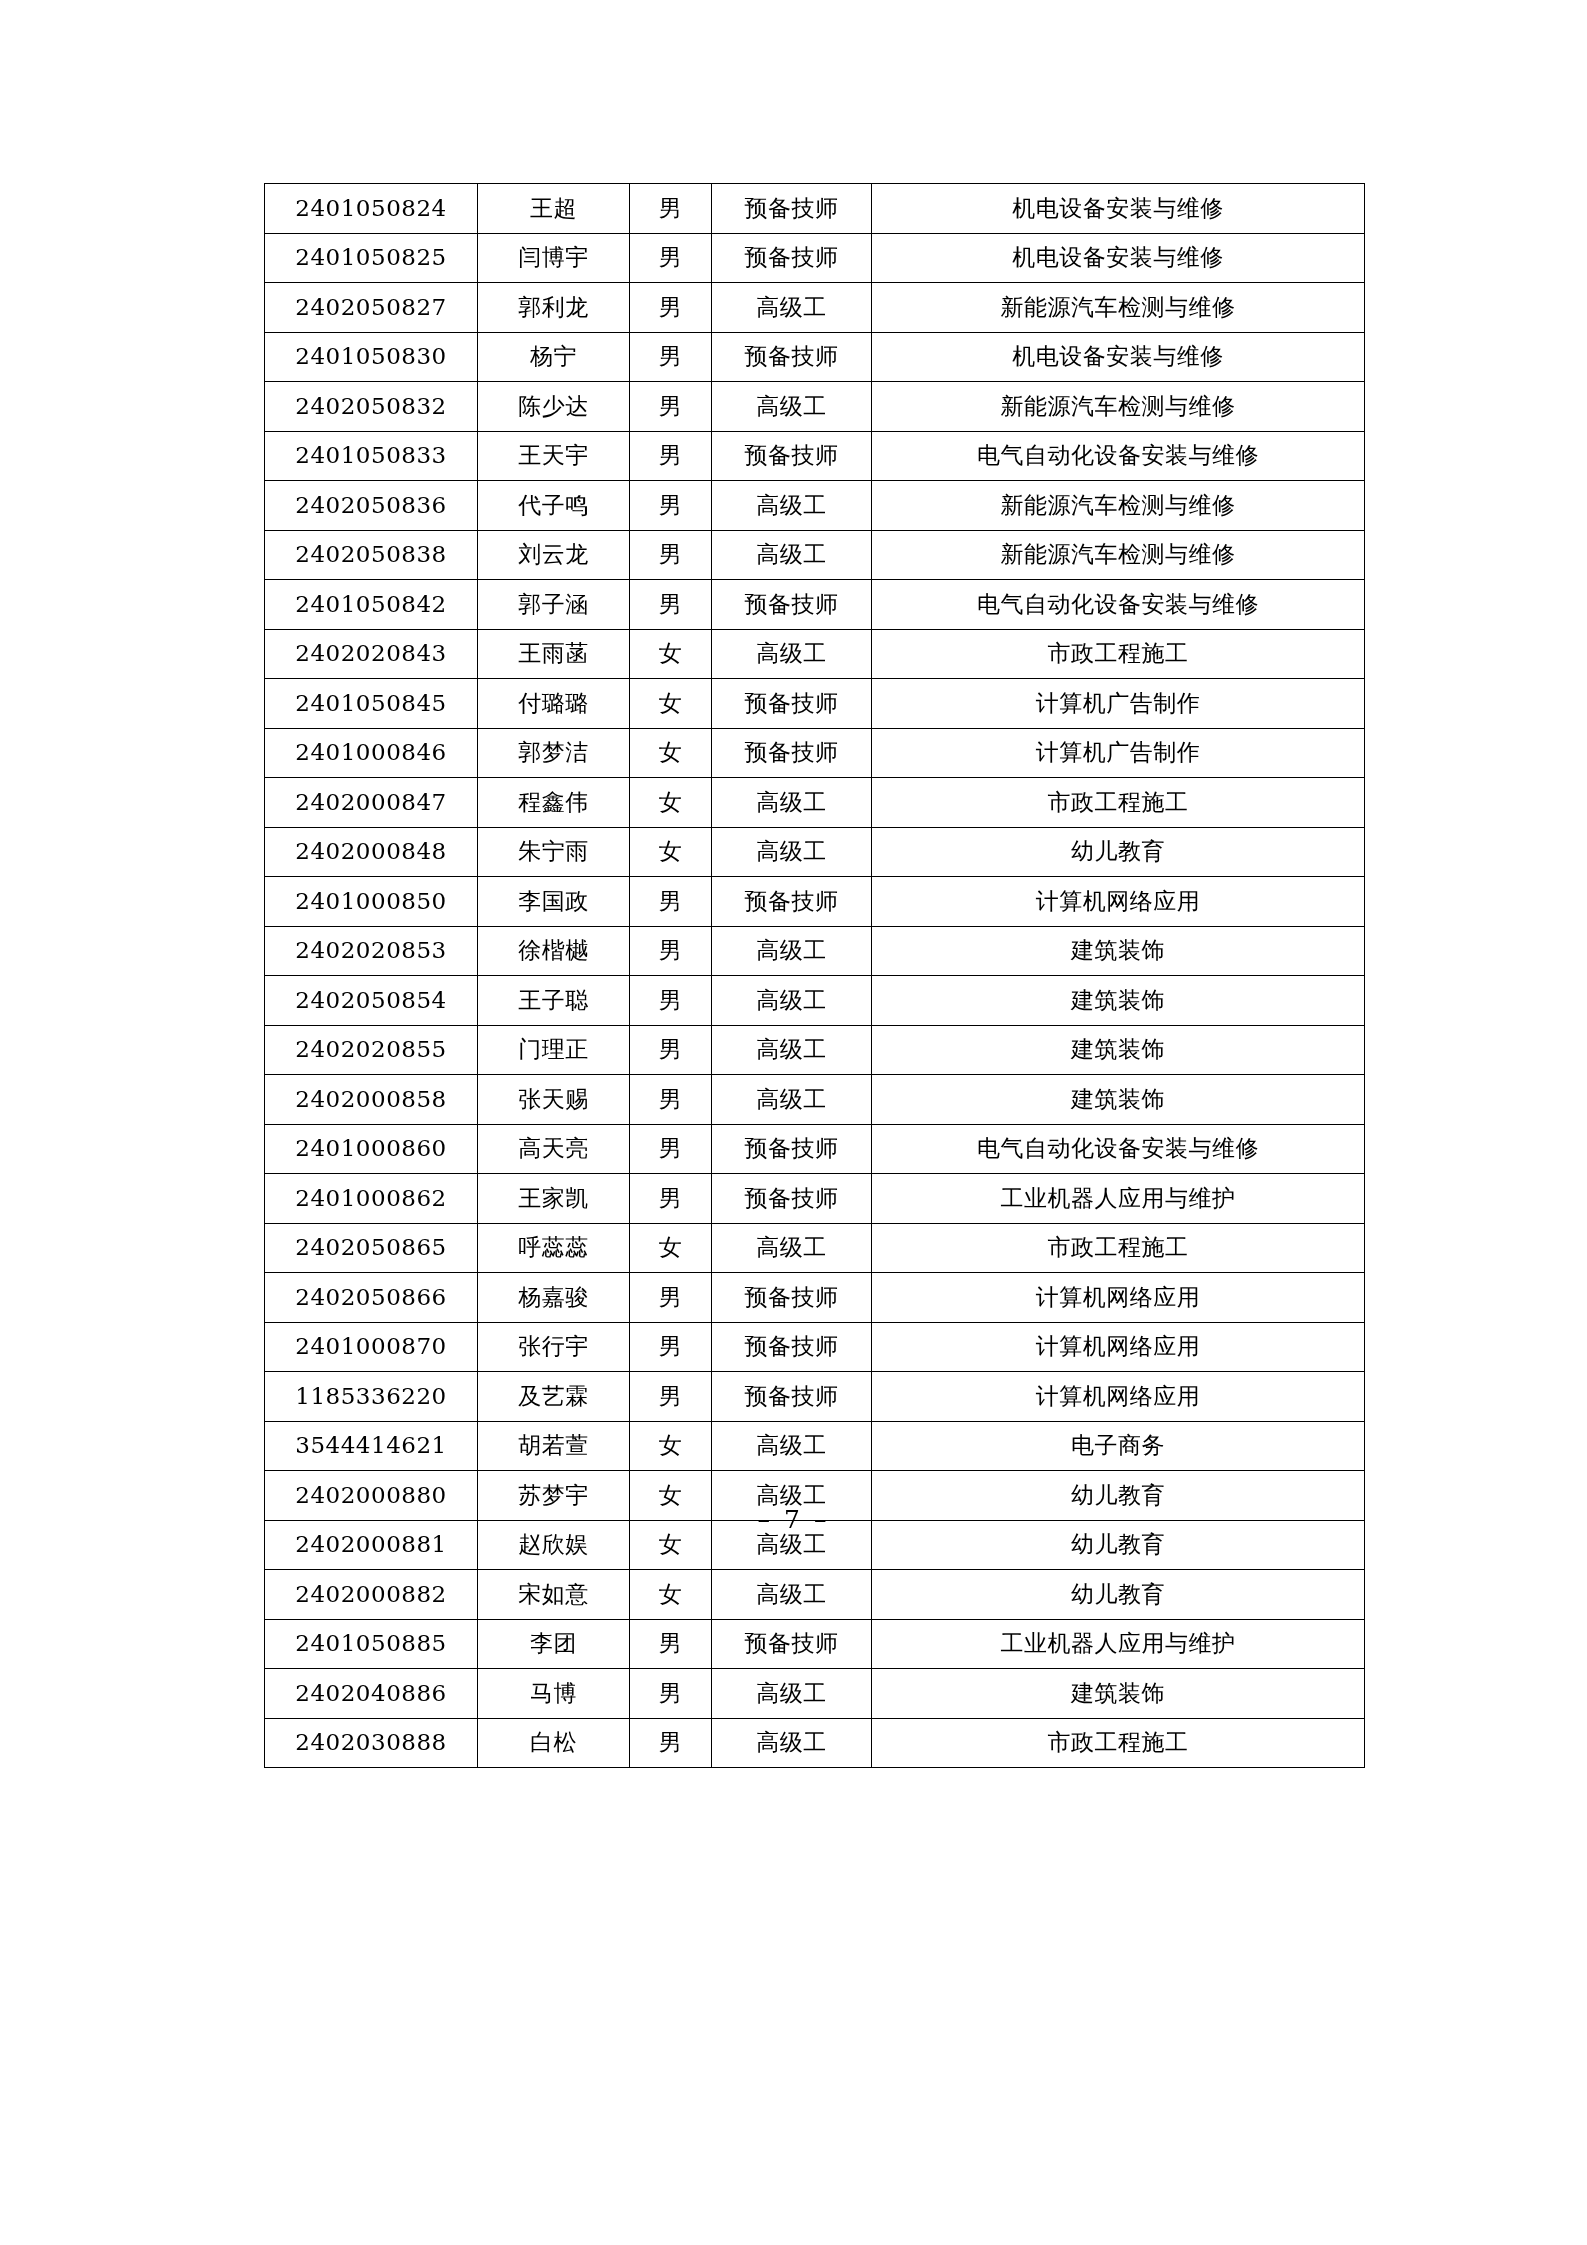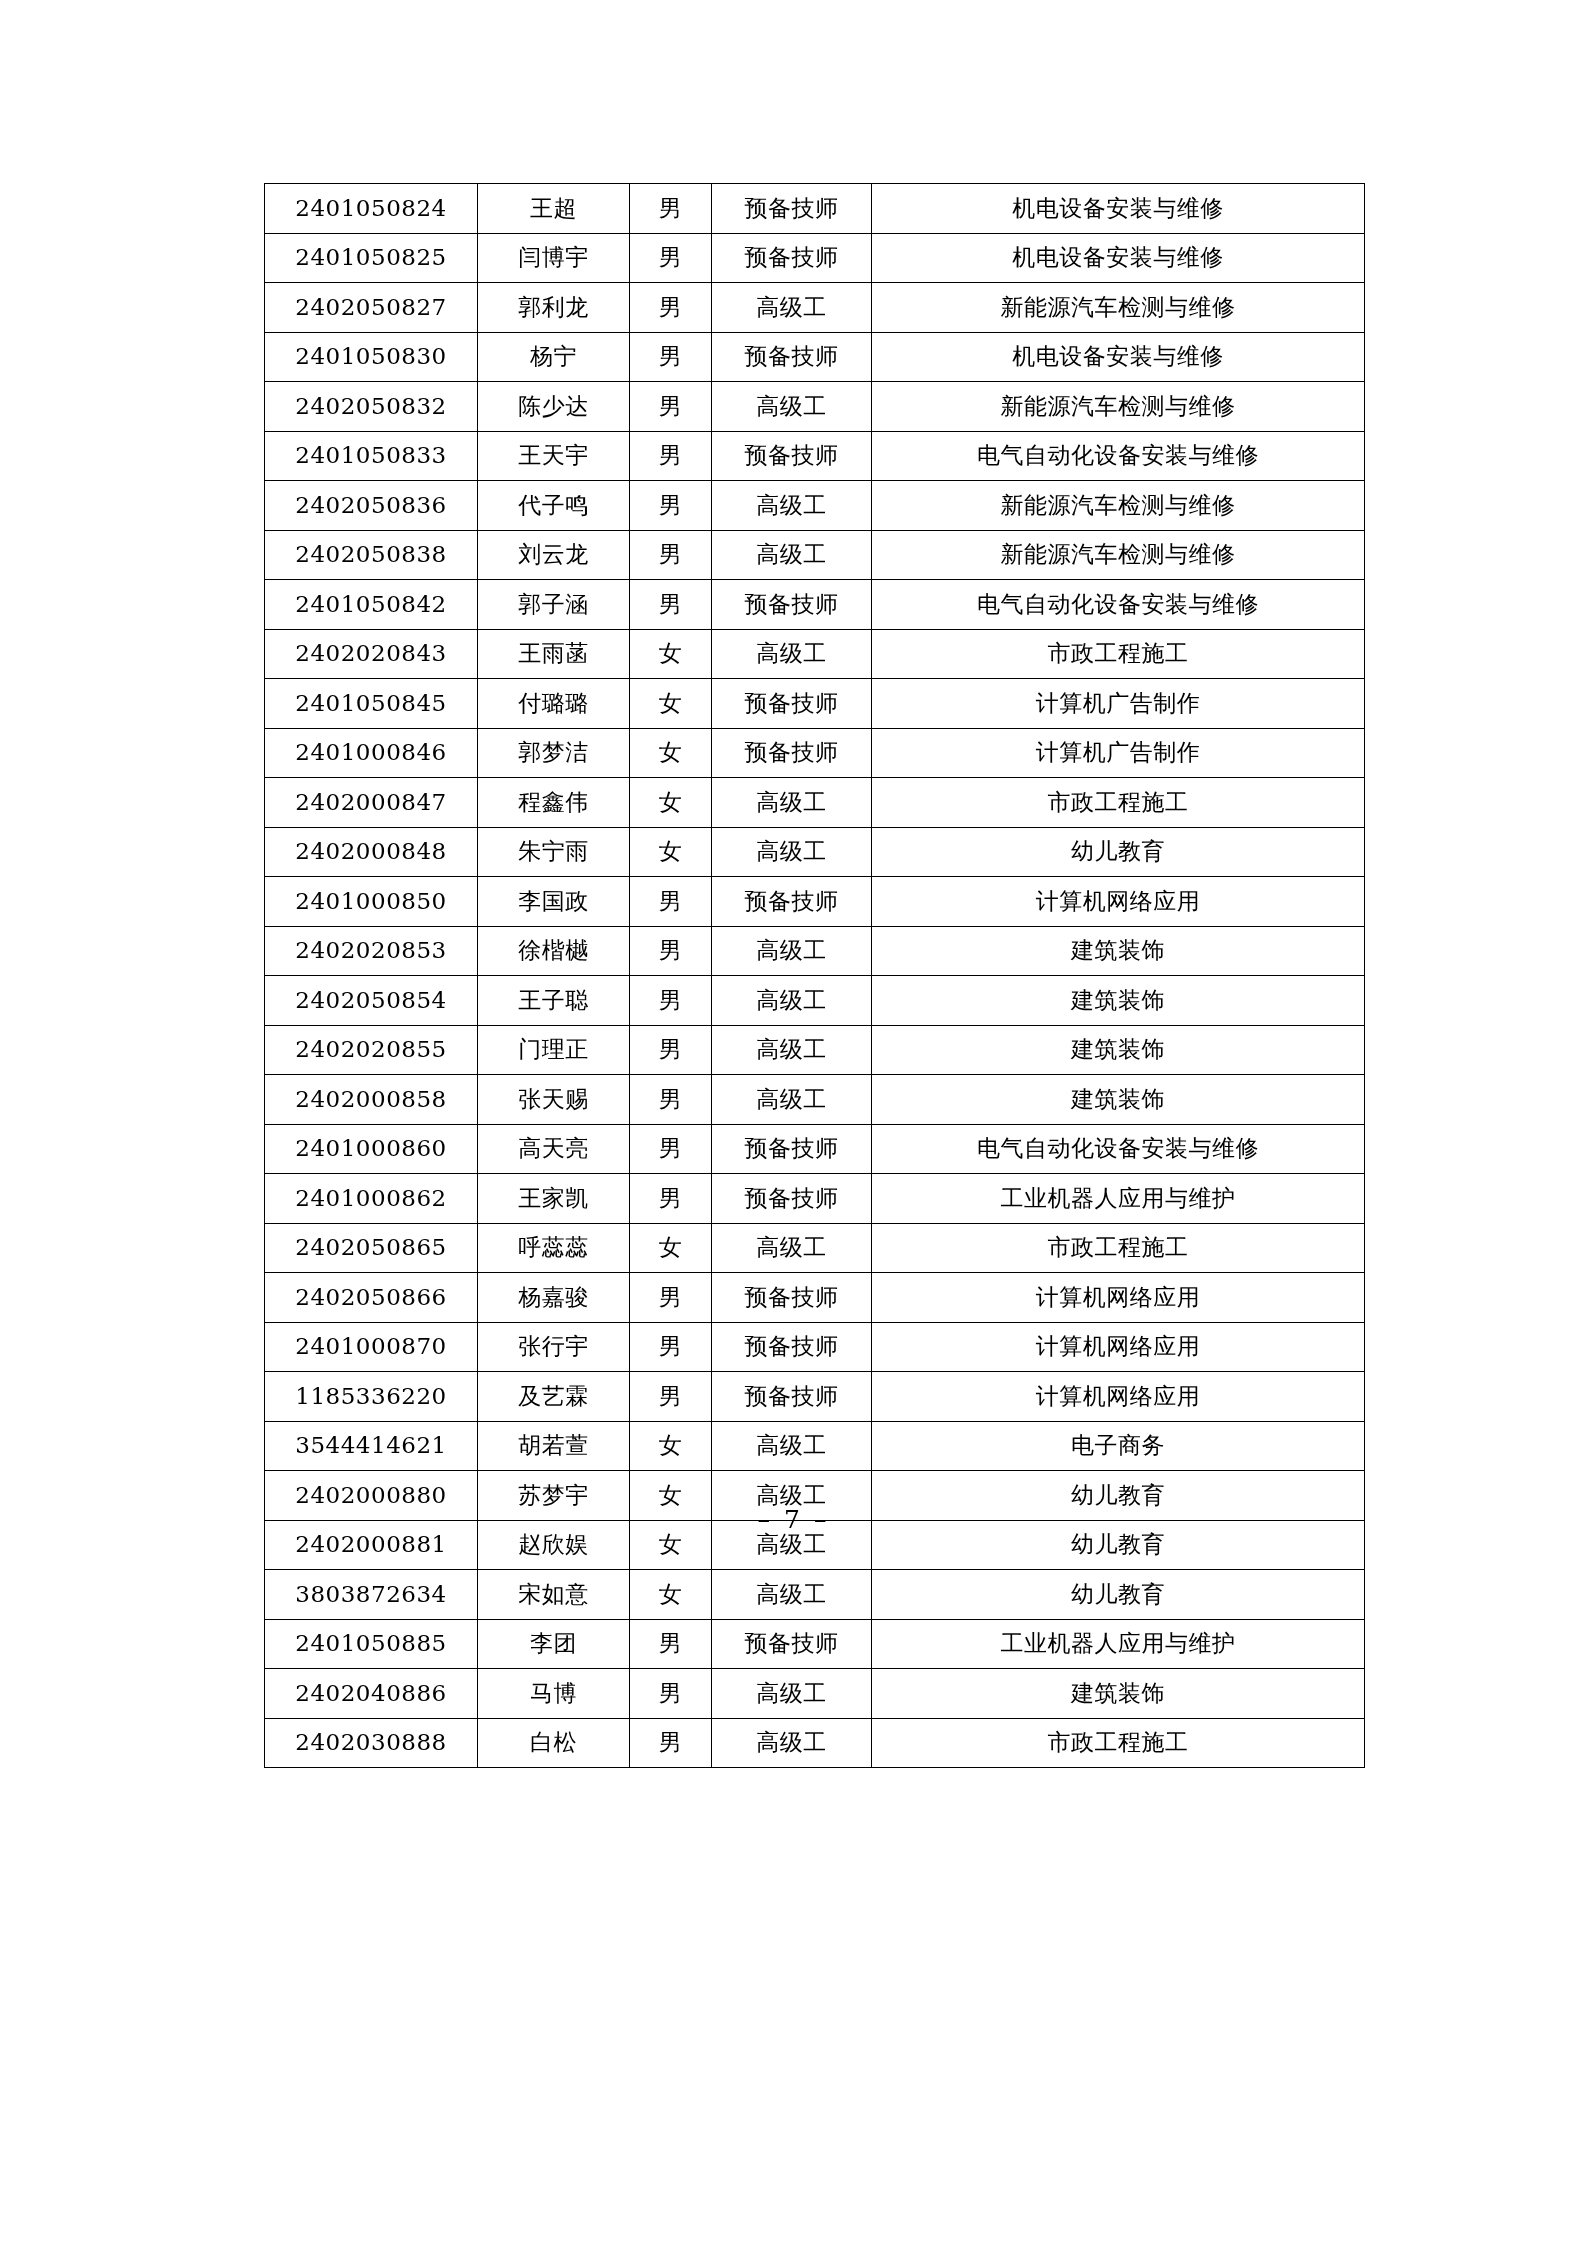--- a/index.html
+++ b/index.html
@@ -272,21 +272,21 @@
             <td>幼儿教育</td>
           </tr>
           <tr>
             <td class="id">2402000881</td>
             <td>赵欣娱</td>
             <td>女</td>
             <td>高级工</td>
             <td>幼儿教育</td>
           </tr>
           <tr>
-            <td class="id">3803872634</td>
+            <td class="id">2402000882</td>
             <td>宋如意</td>
             <td>女</td>
             <td>高级工</td>
             <td>幼儿教育</td>
           </tr>
           <tr>
             <td class="id">2401050885</td>
             <td>李团</td>
             <td>男</td>
             <td>预备技师</td>

